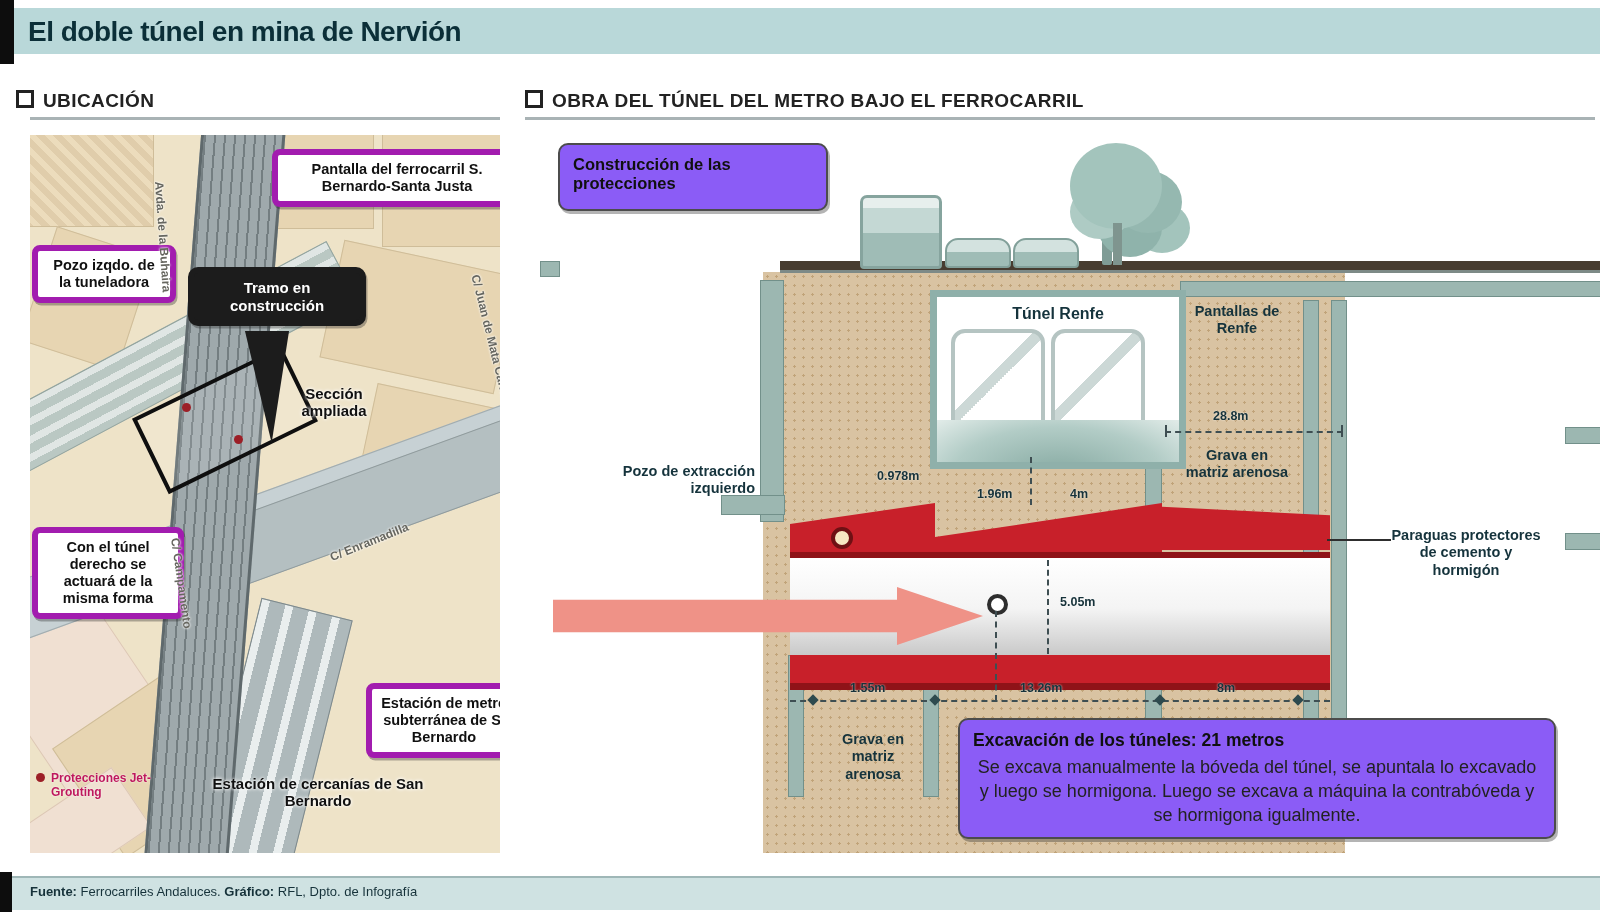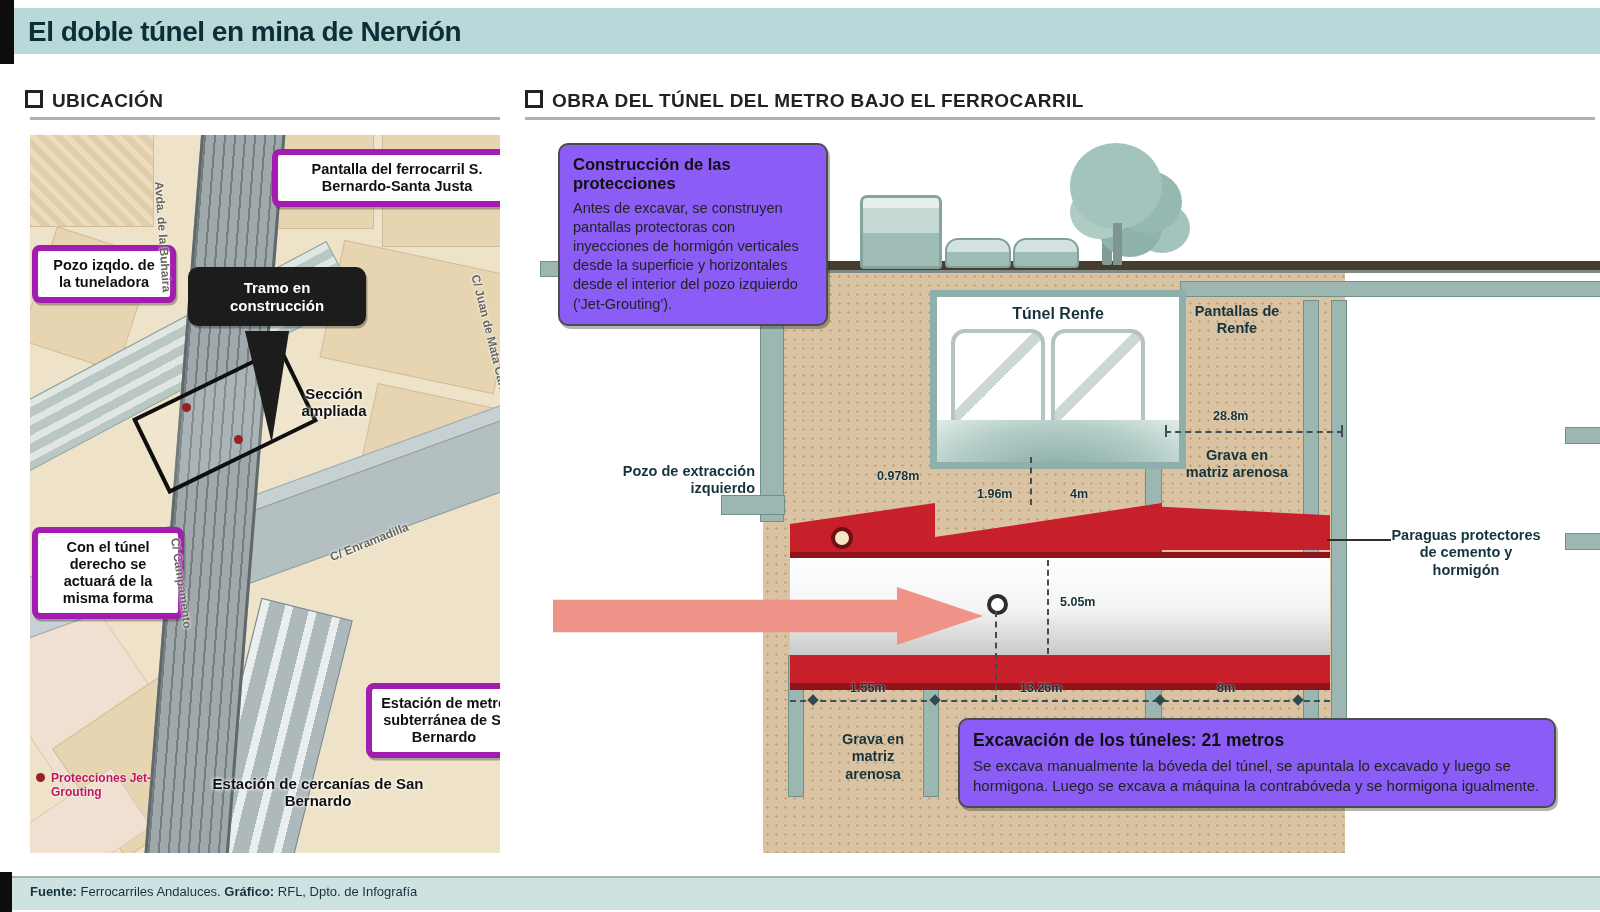--- a/index.html
+++ b/index.html
@@ -103,21 +103,21 @@
 </style>
 </head>
 <body>
 
 <div class="page">
 
   <div class="abs title-bar"></div>
   <div class="abs black-tab"></div>
   <div class="abs main-title">El doble túnel en mina de Nervión</div>
 
-  <div class="abs sec-head" style="left:25px;top:90px;">
+  <div class="abs sec-head" style="left:16px;top:90px;">
     <span class="sq"></span><span>UBICACIÓN</span>
   </div>
   <div class="abs sec-rule" style="left:30px;top:117px;width:470px;"></div>
   <div class="abs sec-head" style="left:525px;top:90px;">
     <span class="sq"></span><span>OBRA DEL TÚNEL DEL METRO BAJO EL FERROCARRIL</span>
   </div>
   <div class="abs sec-rule" style="left:525px;top:117px;width:1070px;"></div>
 
   <div class="abs map">
 
@@ -228,25 +228,24 @@
 
     <div class="dlabel" style="left:40px;top:328px;width:190px;text-align:right;">Pozo de extracción izquierdo</div>
     <div class="dlabel" style="left:652px;top:168px;width:120px;">Pantallas de Renfe</div>
     <div class="dlabel" style="left:658px;top:312px;width:108px;">Grava en matriz arenosa</div>
     <div class="dlabel" style="left:298px;top:596px;width:100px;">Grava en matriz arenosa</div>
     <div class="abs lead"></div>
     <div class="dlabel" style="left:866px;top:392px;width:150px;">Paraguas protectores de cemento y hormigón</div>
 
     <div class="info-box" style="left:33px;top:8px;width:240px;">
       <p class="ib-title">Construcción de las protecciones</p>
-      <p class="ib-body">Antes de excavar, se construyen pantallas protectoras con inyecciones de hormigón verticales desde la superficie y horizontales desde el interior del pozo izquierdo ('Jet-Grouting').</p>
     </div>
     <div class="info-box" style="left:433px;top:583px;width:568px;">
       <p class="ib-title" style="font-size:17.5px;">Excavación de los túneles: 21 metros</p>
-      <p class="ib-body" style="font-size:15px;">Se excava manualmente la bóveda del túnel, se apuntala lo excavado y luego se hormigona. Luego se excava a máquina la contrabóveda y se hormigona igualmente.</p>
+      <p class="ib-body" style="font-size:18px;text-align:center;">Se excava manualmente la bóveda del túnel, se apuntala lo excavado y luego se hormigona. Luego se excava a máquina la contrabóveda y se hormigona igualmente.</p>
     </div>
   </div>
 
   <div class="abs footer-bar"></div>
   <div class="abs footer-tab"></div>
   <div class="abs footer-text">
     <b>Fuente:</b><span> Ferrocarriles Andaluces. </span><b>Gráfico:</b><span> RFL, Dpto. de Infografía</span>
   </div>
 
 </div>

